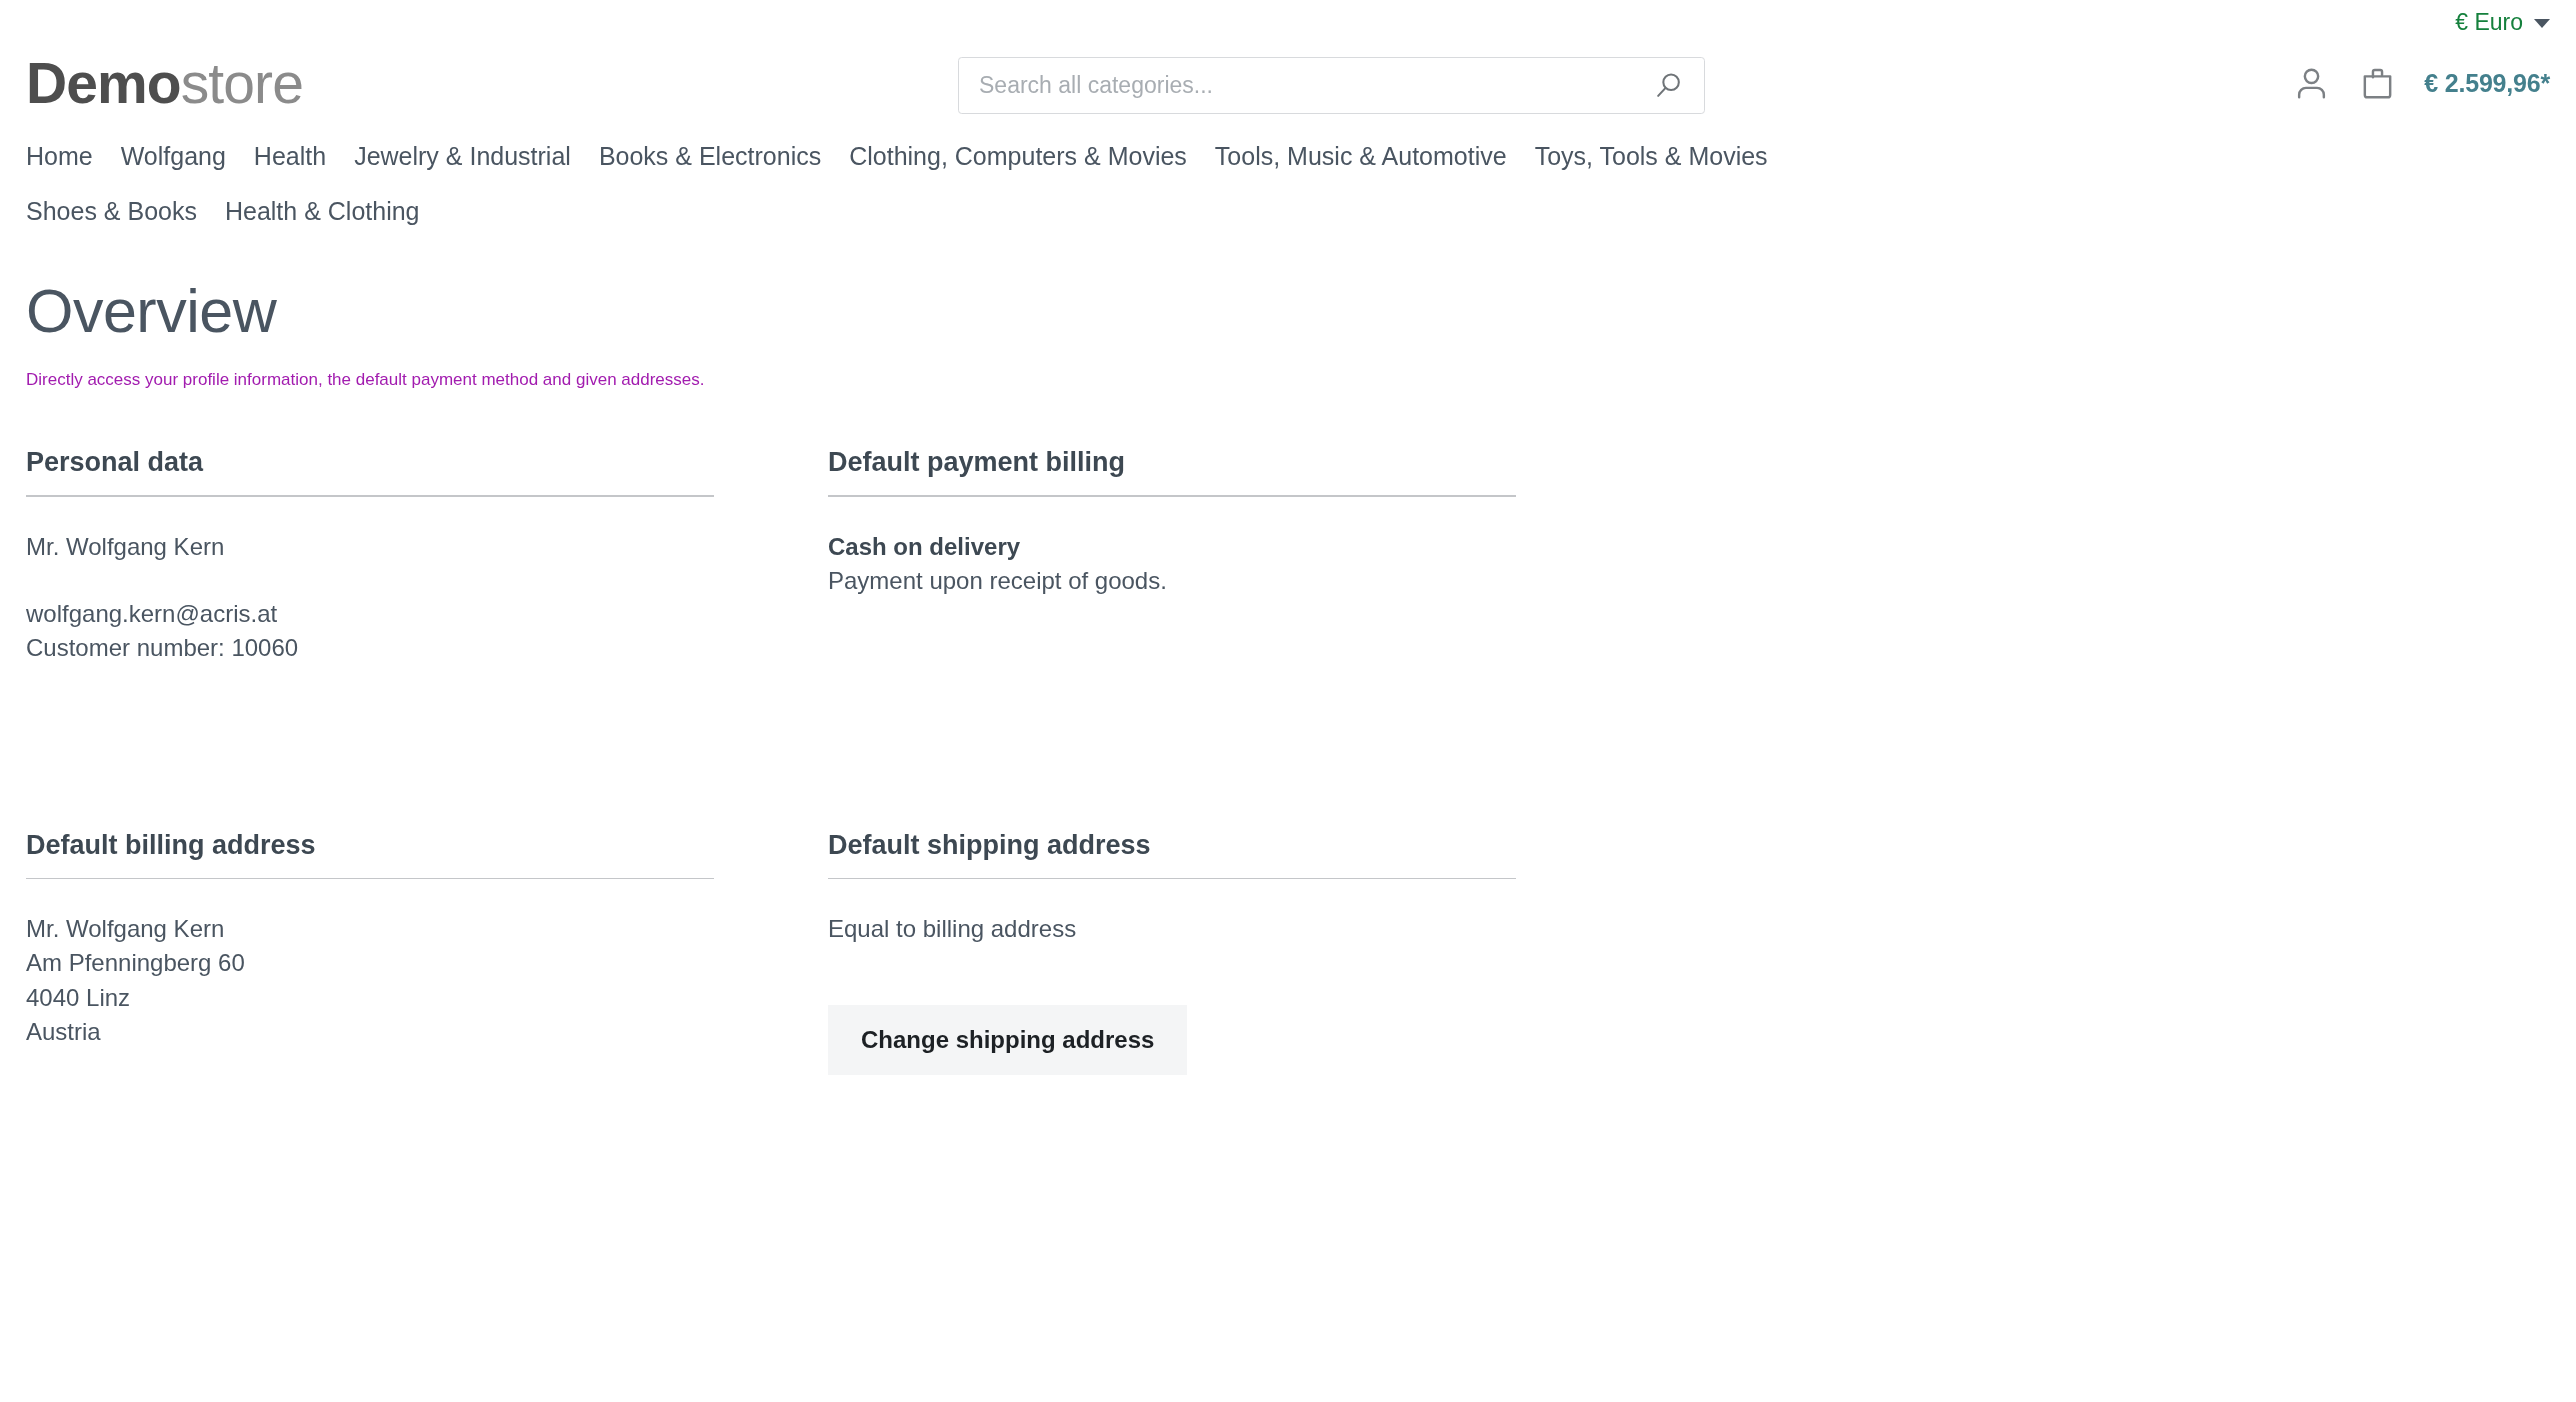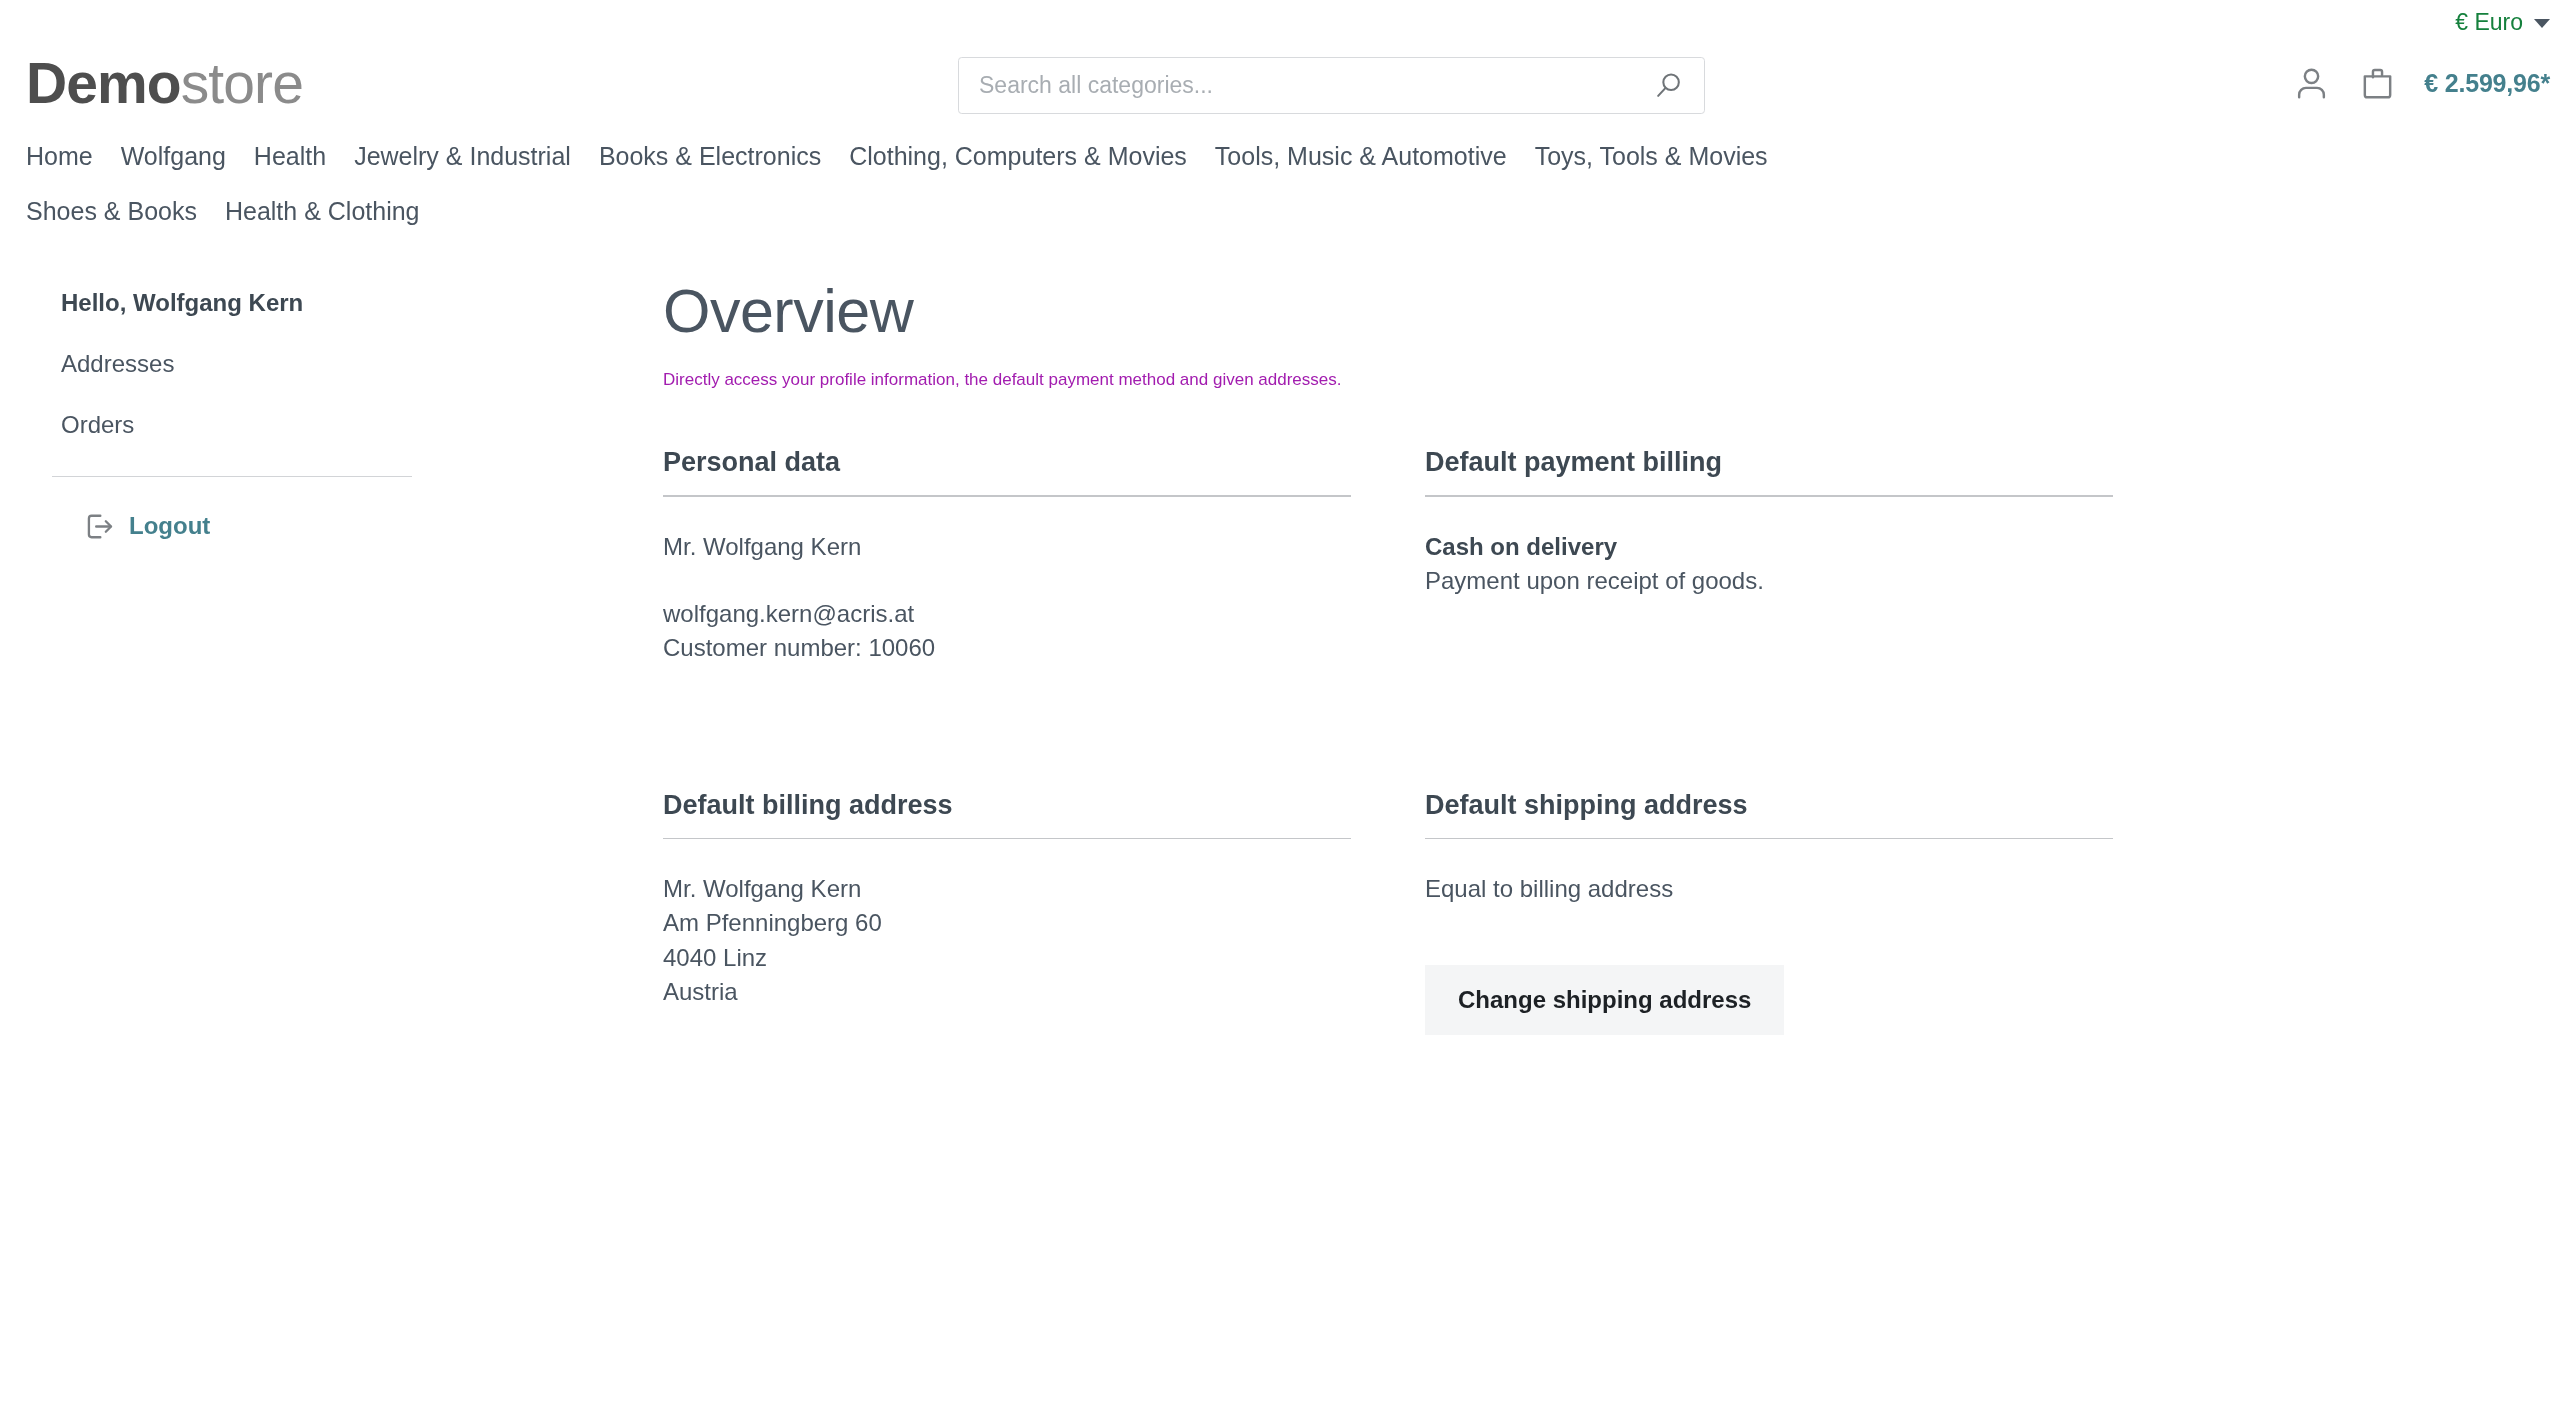--- a/index.html
+++ b/index.html
@@ -187,20 +187,21 @@
   }
   .page-sub {
     font-size: 17px;
     color: #a21caf;
     margin-bottom: 57px;
   }
   .grid {
     display: grid;
     grid-template-columns: 762px 762px;
     column-gap: 0px;
+    gap: 40px;
   }
   .card { padding-right: 74px; }
   .card-row2 { margin-top: 125px; }
   .card-title {
     font-size: 27px;
     font-weight: bold;
     color: #3d4852;
     padding-bottom: 16.6px;
   }
   .card-rule {
@@ -284,34 +285,20 @@
     <a class="nav-item">Toys, Tools &amp; Movies</a>
   </div>
   <div class="nav-row">
     <a class="nav-item">Shoes &amp; Books</a>
     <a class="nav-item">Health &amp; Clothing</a>
   </div>
 </nav>
 
 <div class="page">
 
-  <aside class="sidebar">
-    <div class="side-greeting">Hello, Wolfgang Kern</div>
-    <a class="side-link">Addresses</a>
-    <a class="side-link">Orders</a>
-    <div class="side-divider"></div>
-    <div class="logout-row">
-      <svg width="33" height="33" viewBox="0 0 24 24" fill="none">
-        <path d="M12.6 4.2H6.2A1.9 1.9 0 0 0 4.3 6.1v11.8a1.9 1.9 0 0 0 1.9 1.9h6.4" stroke="#7c8084" stroke-width="1.7" stroke-linecap="round" stroke-linejoin="round"></path>
-        <line x1="9.6" y1="12" x2="20" y2="12" stroke="#7c8084" stroke-width="1.7" stroke-linecap="round"></line>
-        <path d="M16.6 8.2 20.4 12l-3.8 3.8" stroke="#7c8084" stroke-width="1.7" stroke-linecap="round" stroke-linejoin="round"></path>
-      </svg>
-      <span class="logout-label">Logout</span>
-    </div>
-  </aside>
 
   <main class="content">
     <h1 class="page-title">Overview</h1>
     <p class="page-sub">Directly access your profile information, the default payment method and given addresses.</p>
 
     <div class="grid">
 
       <section class="card">
         <div class="card-title">Personal data</div>
         <div class="card-rule"></div>

